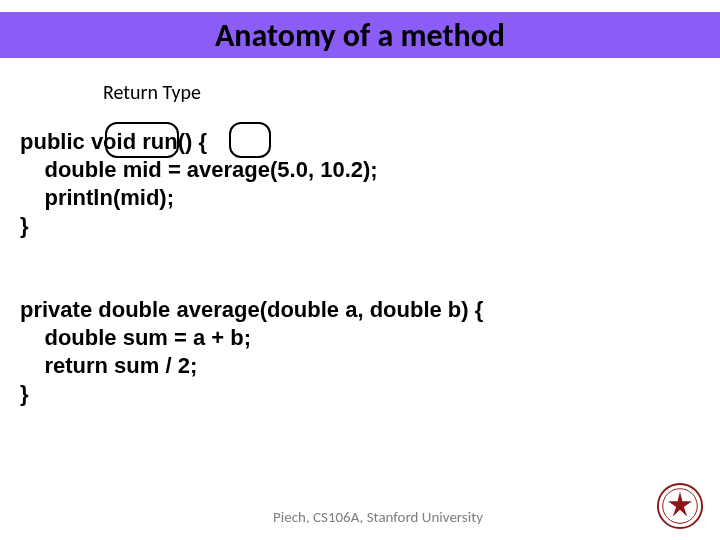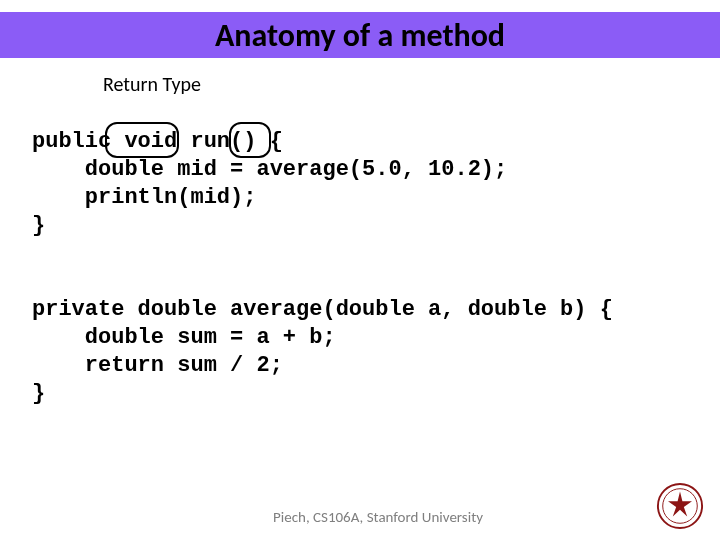--- a/index.html
+++ b/index.html
@@ -19,27 +19,27 @@
   .title-text {
     font-size: 32px;
     font-weight: 700;
     color: #000;
   }
   .label {
     position: absolute;
     font-size: 20px;
     color: #000;
   }
-  .label-return { top: 72px; left: 103px; }
+  .label-return { top: 80px; left: 103px; }
   .label-params { top: 82px; left: 239px; }
   .code-area {
     position: absolute;
     top: 128px;
-    left: 32px;
-    font-family: Liberation Mono, monospace;
+    left: 20px;
+    font-family: Liberation Sans, sans-serif;
     font-size: 22px;
     line-height: 28px;
     white-space: pre;
     color: #000;
     font-weight: bold;
   }
   .box {
     position: absolute;
     border: 2px solid #000;
     border-radius: 12px;

